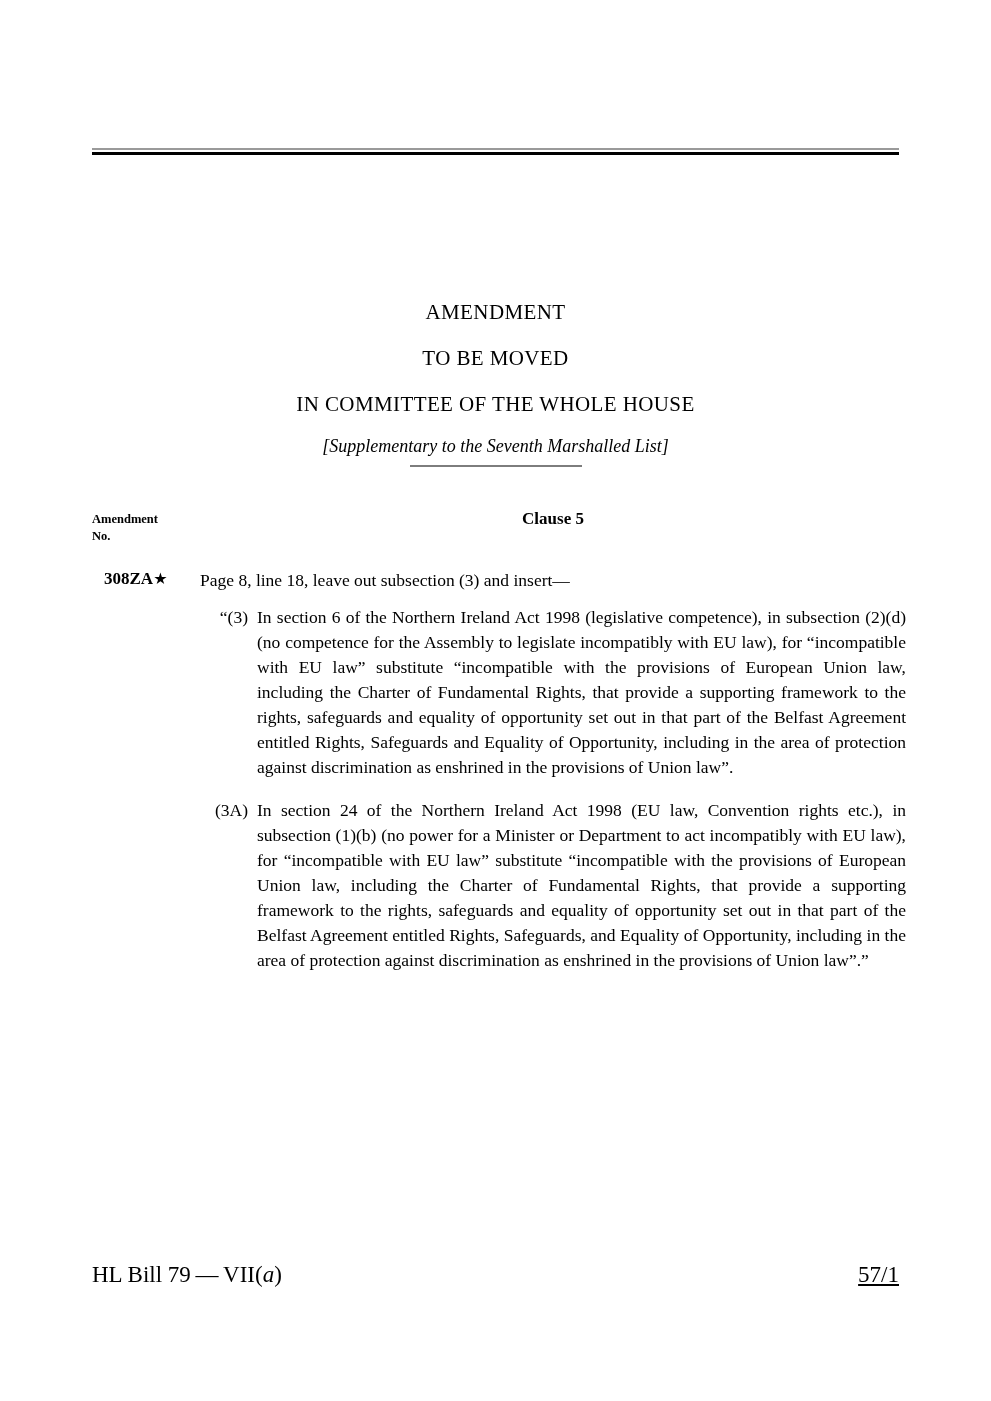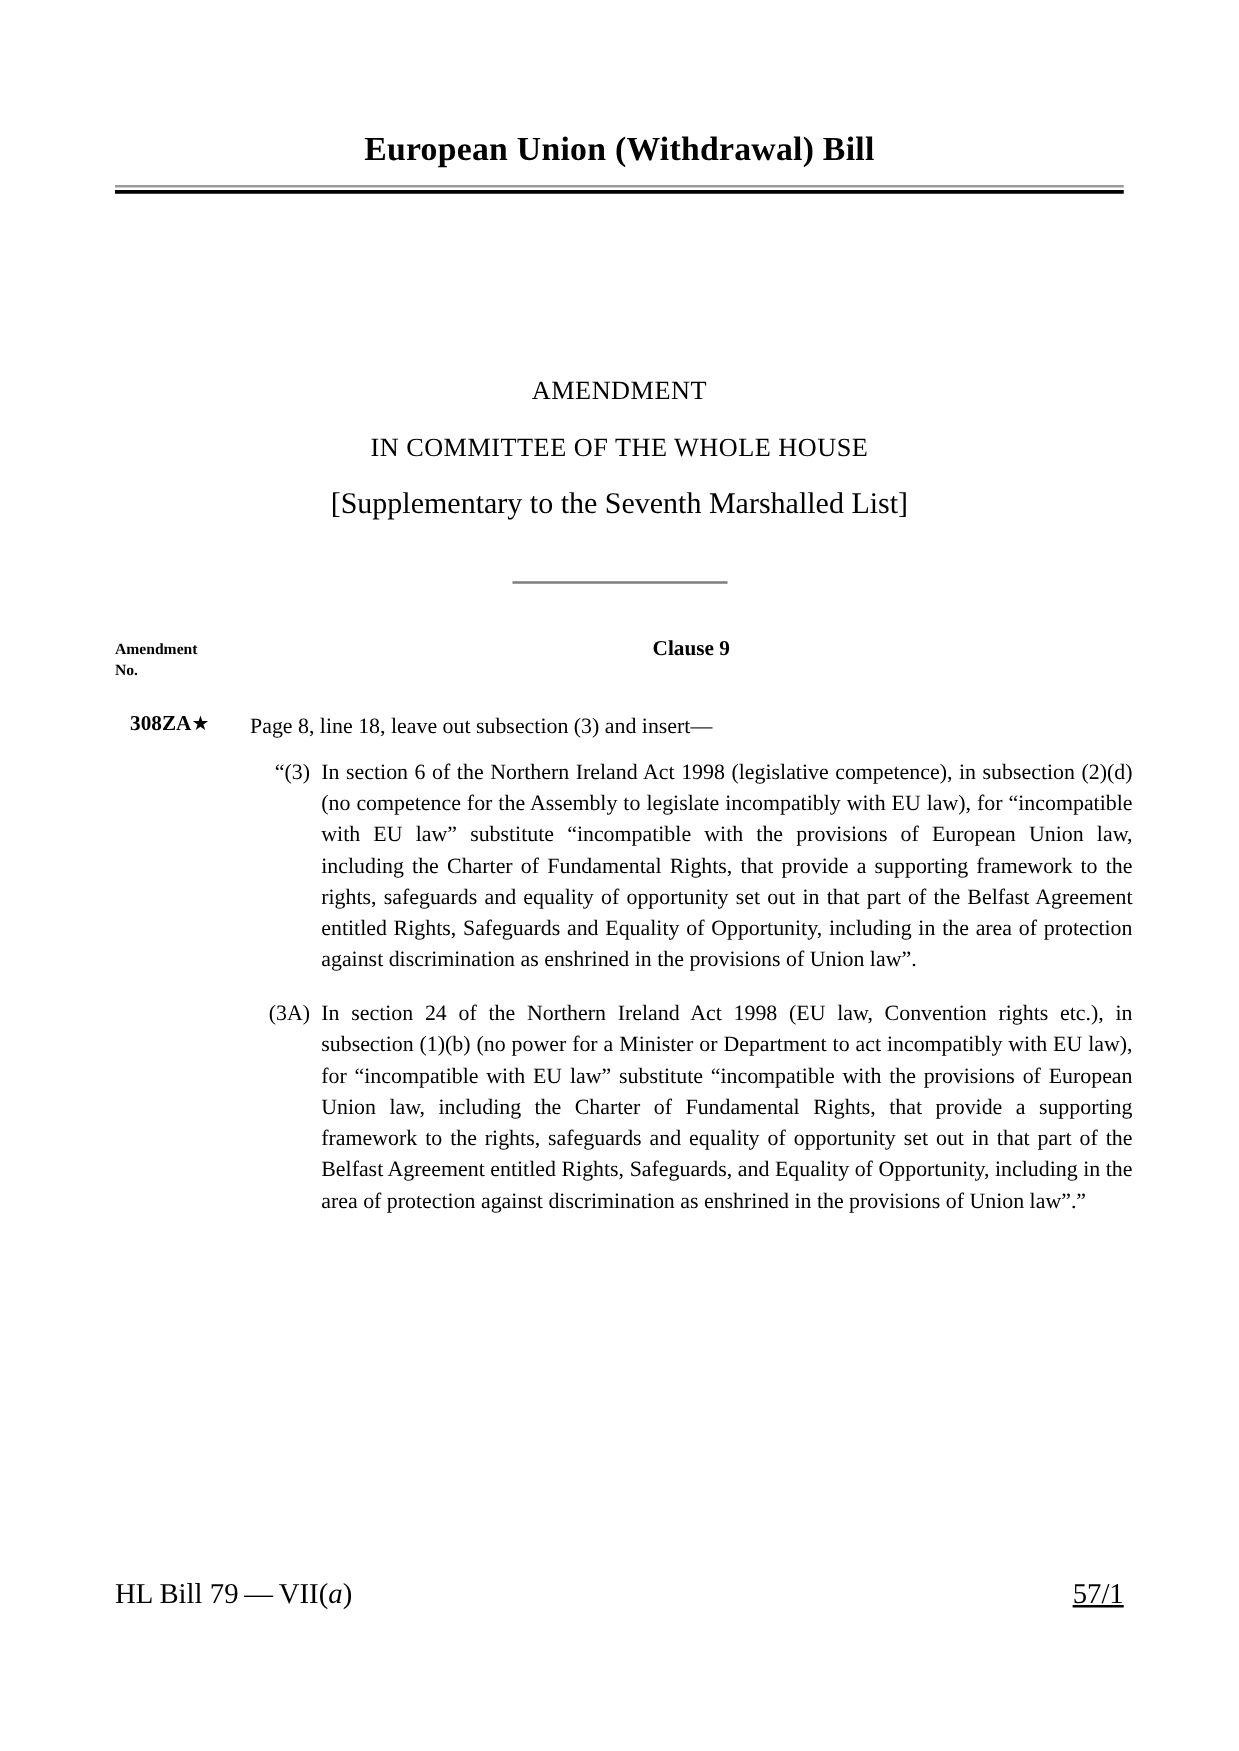--- a/index.html
+++ b/index.html
@@ -62,21 +62,22 @@
   }
   .head-line {
     font-size: 21px;
     letter-spacing: 0.4px;
     margin-bottom: 21px;
   }
   .head-line.last {
     margin-bottom: 19px;
   }
   .head-sub {
-    font-size: 24px;
+    font-size: 18px;
+    font-style: italic;
   }
 
   .divider-rule {
     position: absolute;
     left: 50%;
     top: 465px;
     transform: translateX(-50%);
     width: 172px;
     height: 2px;
     background: #7d7d7d;
@@ -195,41 +196,41 @@
   }
   .footer i {
     font-style: italic;
   }
 </style>
 </head>
 <body>
 
 <div class="page">
 
-  <div class="doc-title">European Union (Withdrawal) Bill</div>
 
   <div class="title-rule">
     <div class="hair"></div>
     <div class="thick"></div>
   </div>
 
   <div class="head-block">
     <div class="head-line">AMENDMENT</div>
+    <div class="head-line">TO BE MOVED</div>
     <div class="head-line last">IN COMMITTEE OF THE WHOLE HOUSE</div>
     <div class="head-sub">[Supplementary to the Seventh Marshalled List]</div>
   </div>
 
   <div class="divider-rule"></div>
 
   <div class="amend-no-label">
     <div>Amendment</div>
     <div>No.</div>
   </div>
 
-  <div class="clause-heading">Clause 9</div>
+  <div class="clause-heading">Clause 5</div>
 
 
   <div class="amendment">
 
     <div class="amend-row">
       <div class="amend-number"><span>308ZA</span><span class="star">★</span></div>
       <div class="instruction">Page 8, line 18, leave out subsection (3) and insert—</div>
     </div>
 
     <div class="subsections">

